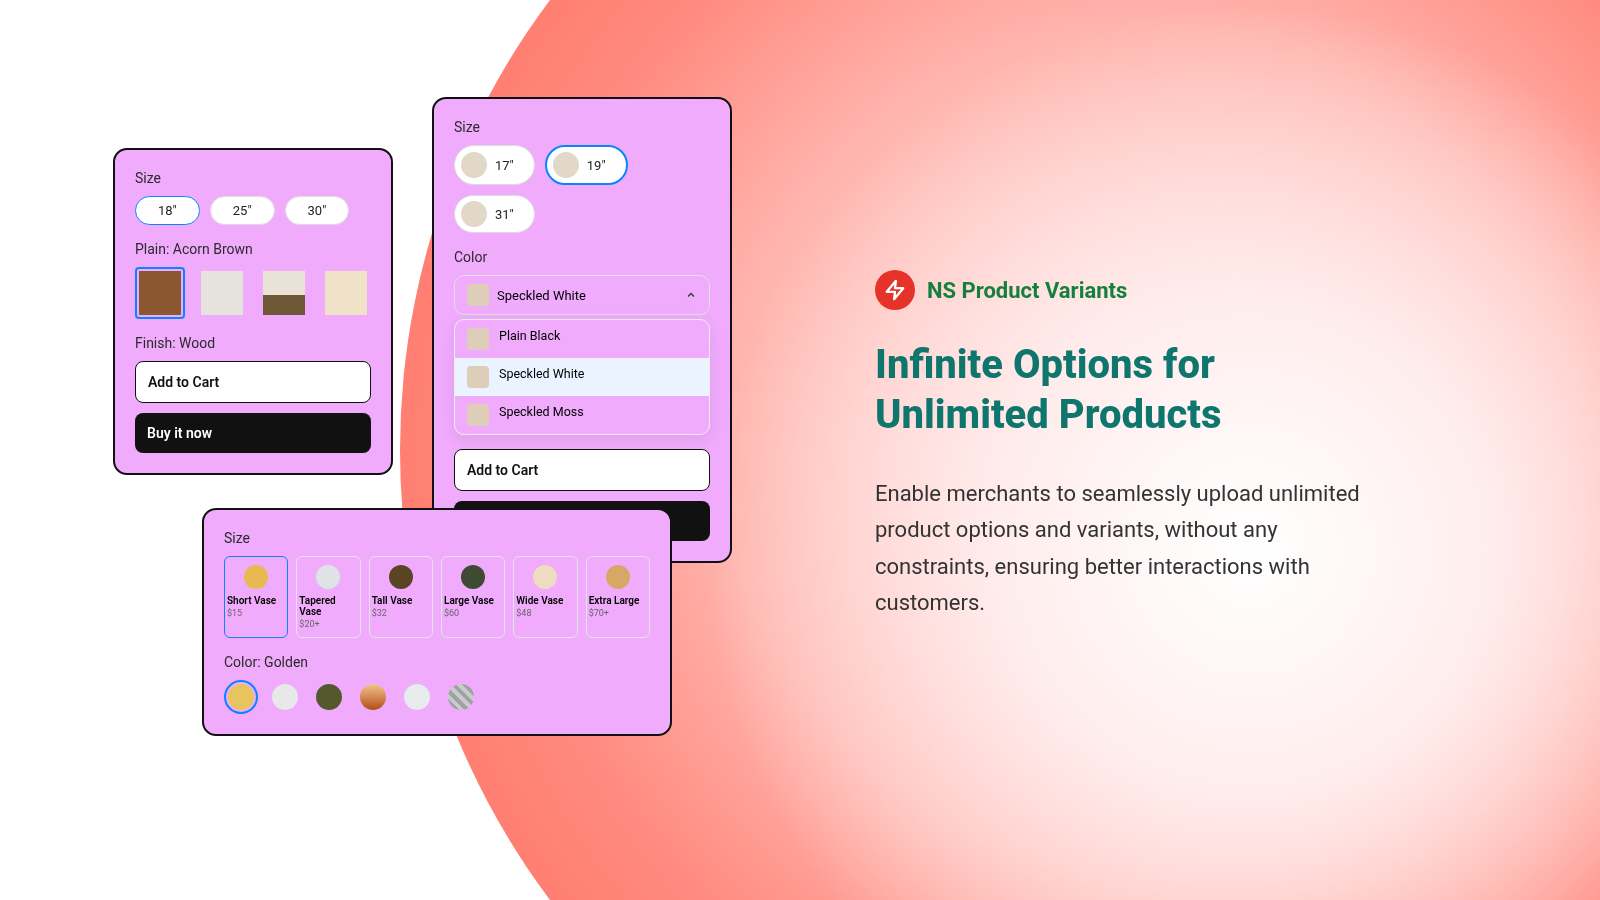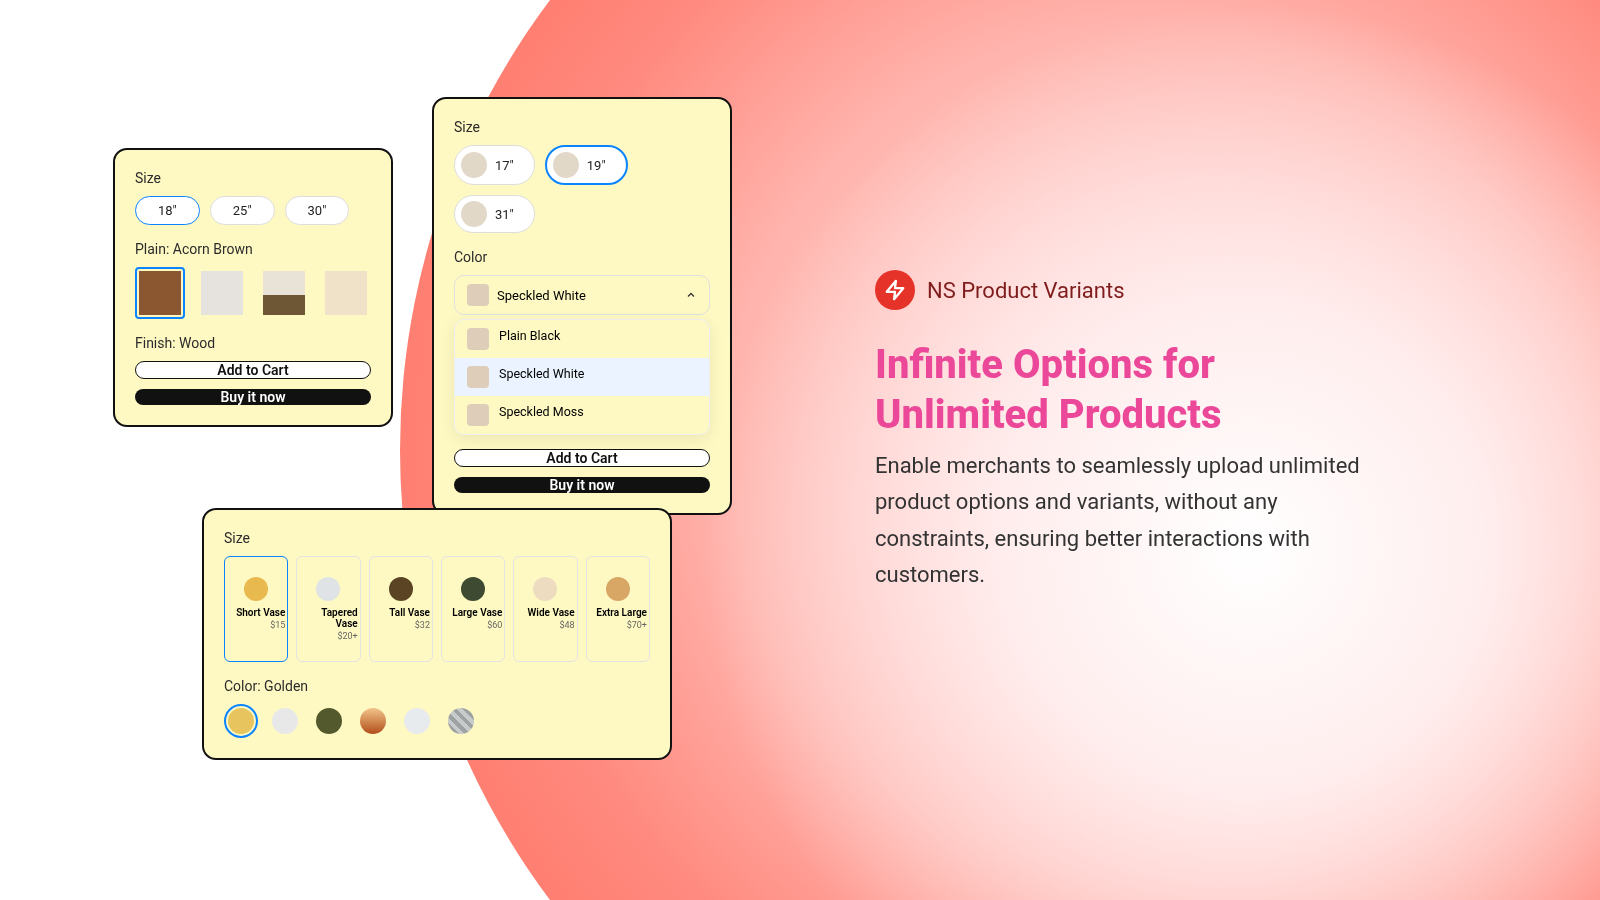--- a/index.html
+++ b/index.html
@@ -1,67 +1,67 @@
 <!DOCTYPE html>
 <html><head>
 <meta charset="utf-8">
 <style>
   *{box-sizing:border-box;margin:0;padding:0;font-family:-apple-system,BlinkMacSystemFont,"Segoe UI",Roboto,sans-serif}
   body{width:1600px;height:900px;overflow:hidden;background:#fff;position:relative}
   .bg{position:absolute;inset:0;overflow:hidden}
   .bg::before{content:"";position:absolute;right:-300px;bottom:-300px;width:1500px;height:1500px;border-radius:50%;background:radial-gradient(circle at center,#ffe0df 0%,#ffb4ad 40%,#ff8a7f 60%,#ff7566 80%)}
   .bg::after{content:"";position:absolute;right:-200px;bottom:-200px;width:1100px;height:1100px;border-radius:50%;background:radial-gradient(circle at center,#ffffff 0%,#ffeeee 30%,rgba(255,255,255,0) 70%)}
-  .panel{position:absolute;background:#fef9c3;border:2px solid #111;border-radius:14px;padding:20px}
+  .panel{position:absolute;background:#f0abfc;border:2px solid #111;border-radius:14px;padding:20px}
   .label{font-size:14px;color:#2b2b2b;margin-bottom:10px}
   .pill-row{display:flex;gap:10px;margin-bottom:16px;flex-wrap:wrap}
   .pill{border:1px solid #ddd;border-radius:999px;padding:6px 22px;font-size:13px;color:#222;background:#fff;cursor:pointer}
   .pill.sel{border:1.5px solid #0a84ff;}
   .img-pill{display:flex;align-items:center;gap:8px;border:1px solid #ddd;border-radius:999px;padding:5px 20px 5px 6px;font-size:13px;color:#222;background:#fff;cursor:pointer}
   .img-pill.sel{border:2px solid #0a84ff}
   .thumb{width:26px;height:26px;border-radius:50%;background:#e2d8c8}
   .swatch-row{display:flex;gap:12px;margin-bottom:16px}
   .swatch{width:52px;height:52px;border:2px solid transparent;border-radius:4px;cursor:pointer;padding:2px}
   .swatch.sel{border:2px solid #0a84ff}
   .swatch>div{width:100%;height:100%}
-  .btn{width:100%;border-radius:15px;font-size:14px;font-weight:600;cursor:pointer;text-align:center;margin-top:10px}
+  .btn{width:100%;padding:12px;border-radius:8px;font-size:14px;font-weight:600;cursor:pointer;margin-top:10px}
   .btn-outline{background:#fff;border:1.5px solid #111;color:#111}
   .btn-dark{background:#111;color:#fff;border:none}
 
   
   #p1{left:113px;top:148px;width:280px}
 
   
   #p2{left:432px;top:97px;width:300px}
   .dropdown{border:1px solid #e0e0e0;border-radius:10px;padding:8px 12px;display:flex;align-items:center;justify-content:space-between;font-size:13px;cursor:pointer;margin-bottom:4px}
   .dropdown .left{display:flex;align-items:center;gap:8px}
   .chev{width:12px;height:12px}
   .dd-list{border:1px solid #eee;border-radius:10px;overflow:hidden;box-shadow:0 4px 16px rgba(0,0,0,0.08);margin-bottom:14px}
   .dd-item{display:flex;gap:10px;padding:8px 12px;font-size:12.5px;cursor:pointer}
   .dd-item.hl{background:#eaf3ff}
   .mini-thumb{width:22px;height:22px;border-radius:4px;background:#decdb8}
 
   
   #p3{left:202px;top:508px;width:470px}
   .card-row{display:flex;gap:8px;margin-bottom:16px}
-  .card{border:1px solid #e3e3e3;border-radius:6px;width:70px;padding:20px 2px;text-align:right;cursor:pointer}
+  .card{border:1px solid #e3e3e3;border-radius:6px;width:70px;padding:8px 2px;text-align:left;cursor:pointer}
   .card.sel{border:1.5px solid #0a84ff}
   .card .ic{width:24px;height:24px;margin:0 auto 6px;border-radius:50%;background:#d8c9a8}
   .card .nm{font-size:10px;font-weight:600;line-height:1.1}
   .card .pr{font-size:9px;color:#666;margin-top:2px}
   .circ-row{display:flex;gap:10px}
   .circ{width:34px;height:34px;border-radius:50%;cursor:pointer;border:2px solid transparent;padding:2px}
   .circ.sel{border:2px solid #0a84ff}
   .circ>div{width:100%;height:100%;border-radius:50%}
 
   
   .hero{position:absolute;left:875px;top:270px;width:510px}
   .brand{display:flex;align-items:center;gap:12px;margin-bottom:30px}
   .logo{width:40px;height:40px;border-radius:50%;background:#e6332a;display:flex;align-items:center;justify-content:center}
-  .brand-name{font-size:22px;font-weight:400;color:#7f1d1d}
-  .headline{font-size:40px;font-weight:800;line-height:1.25;color:#ec4899;margin-bottom:8px}
+  .brand-name{font-size:22px;font-weight:700;color:#15803d}
+  .headline{font-size:40px;font-weight:800;line-height:1.25;color:#0f766e;margin-bottom:36px}
   .body{font-size:22px;line-height:1.65;color:#333}
 </style>
 </head>
 <body>
 <div class="bg"></div>
 
 <div id="p1" class="panel">
   <div class="label">Size</div>
   <div class="pill-row">
     <div class="pill sel">18"</div>

